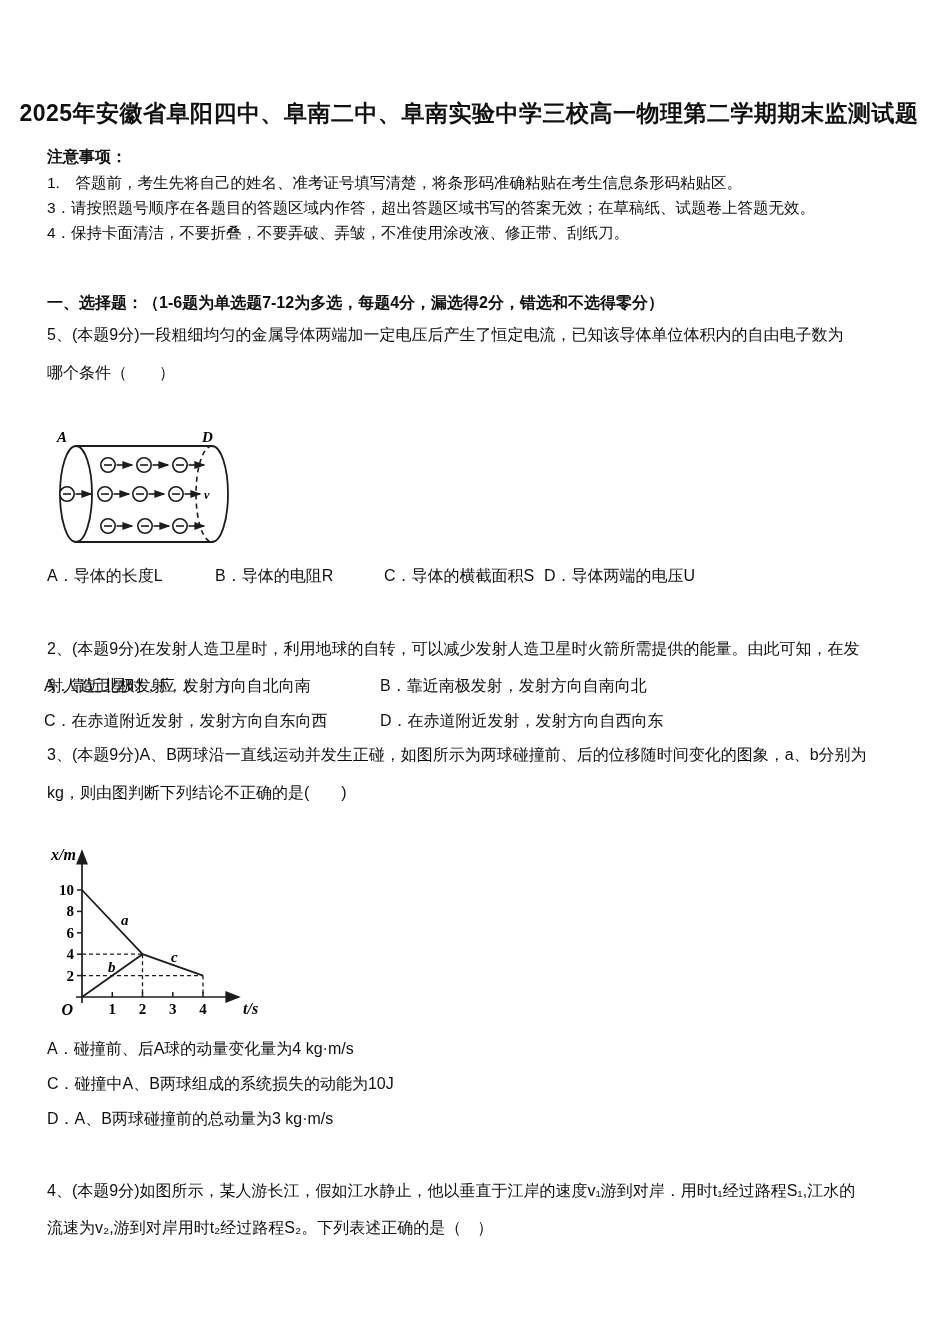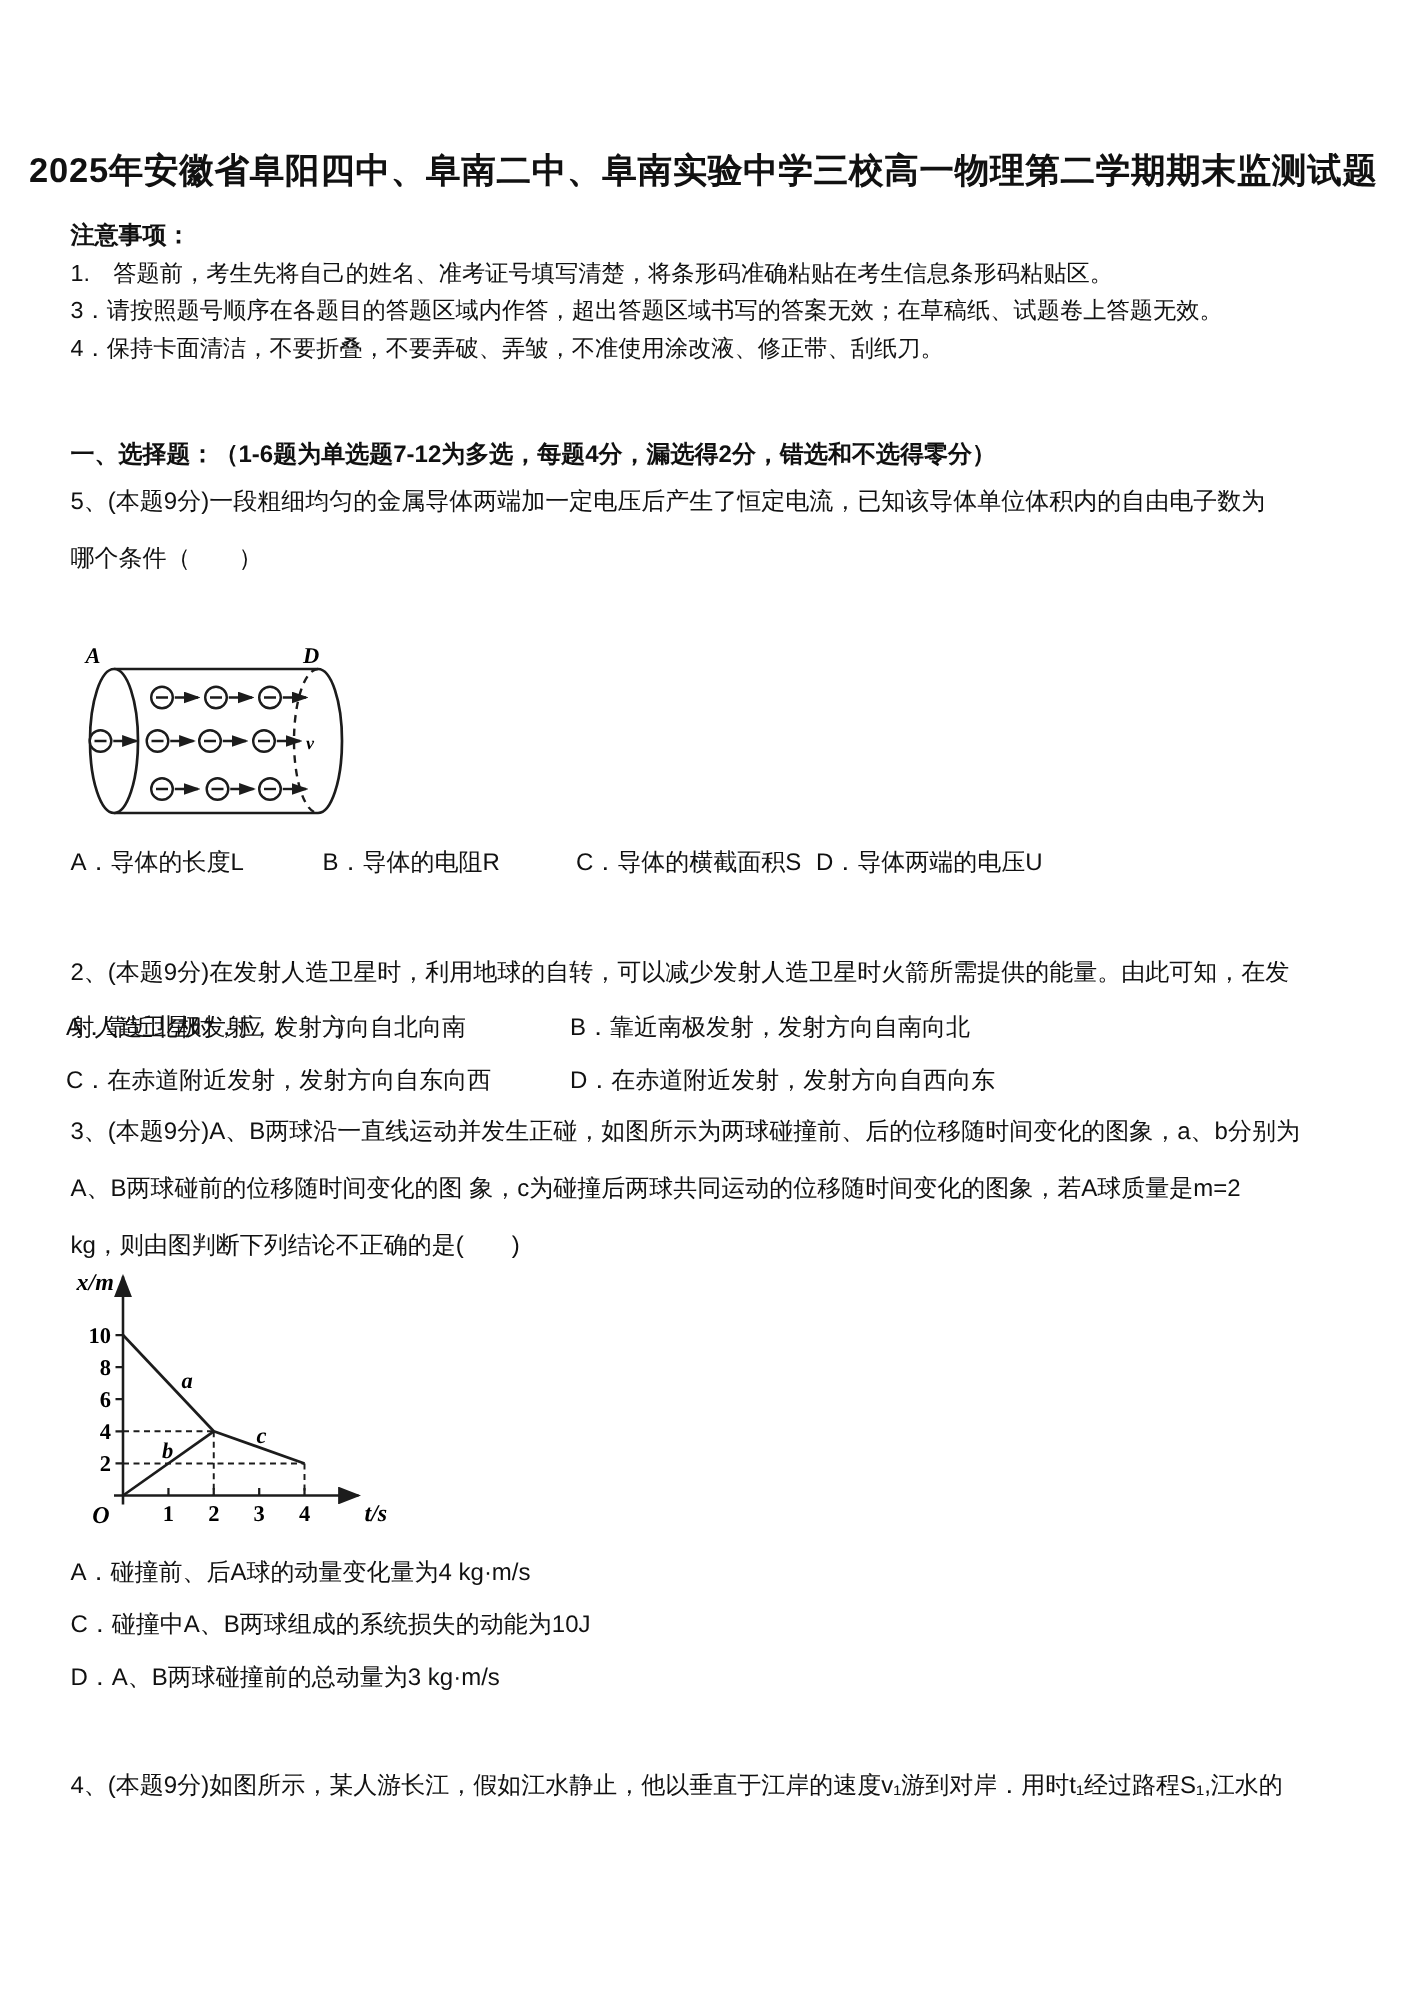--- a/index.html
+++ b/index.html
@@ -103,21 +103,20 @@
   <div class="row">
     <span class="c1">A．靠近北极发射，发射方向自北向南</span><span>B．靠近南极发射，发射方向自南向北</span>
   </div>
   <div class="row">
     <span class="c1">C．在赤道附近发射，发射方向自东向西</span><span>D．在赤道附近发射，发射方向自西向东</span>
   </div>
 </div>
 
 <div class="abs qlines" style="top:736px;">
   <div class="ln">3、(本题9分)A、B两球沿一直线运动并发生正碰，如图所示为两球碰撞前、后的位移随时间变化的图象，a、b分别为</div>
-  <div class="ln">A、B两球碰前的位移随时间变化的图 象，c为碰撞后两球共同运动的位移随时间变化的图象，若A球质量是m=2</div>
   <div class="ln">kg，则由图判断下列结论不正确的是(　　)</div>
 </div>
 
 <svg class="abs" style="top:843px;left:35px;" width="250" height="185" viewBox="0 0 250 185">
   <defs>
     <marker id="axarr" markerWidth="9" markerHeight="7" refX="8" refY="3.5" orient="auto">
       <path d="M0,0 L9,3.5 L0,7 Z" fill="#1c1c1c"></path>
     </marker>
   </defs>
 
@@ -165,13 +164,14 @@
 </svg>
 
 <div class="abs optlist" style="top:1031px;">
   <div class="row">A．碰撞前、后A球的动量变化量为4 kg·m/s</div>
   <div class="row">C．碰撞中A、B两球组成的系统损失的动能为10J</div>
   <div class="row">D．A、B两球碰撞前的总动量为3 kg·m/s</div>
 </div>
 
 <div class="abs qlines q4l" style="top:1172px;">
   <div class="ln">4、(本题9分)如图所示，某人游长江，假如江水静止，他以垂直于江岸的速度v₁游到对岸．用时t₁经过路程S₁,江水的</div>
+  <div class="ln">流速为v₂,游到对岸用时t₂经过路程S₂。下列表述正确的是（　）</div>
 </div>
 
 </body></html>

